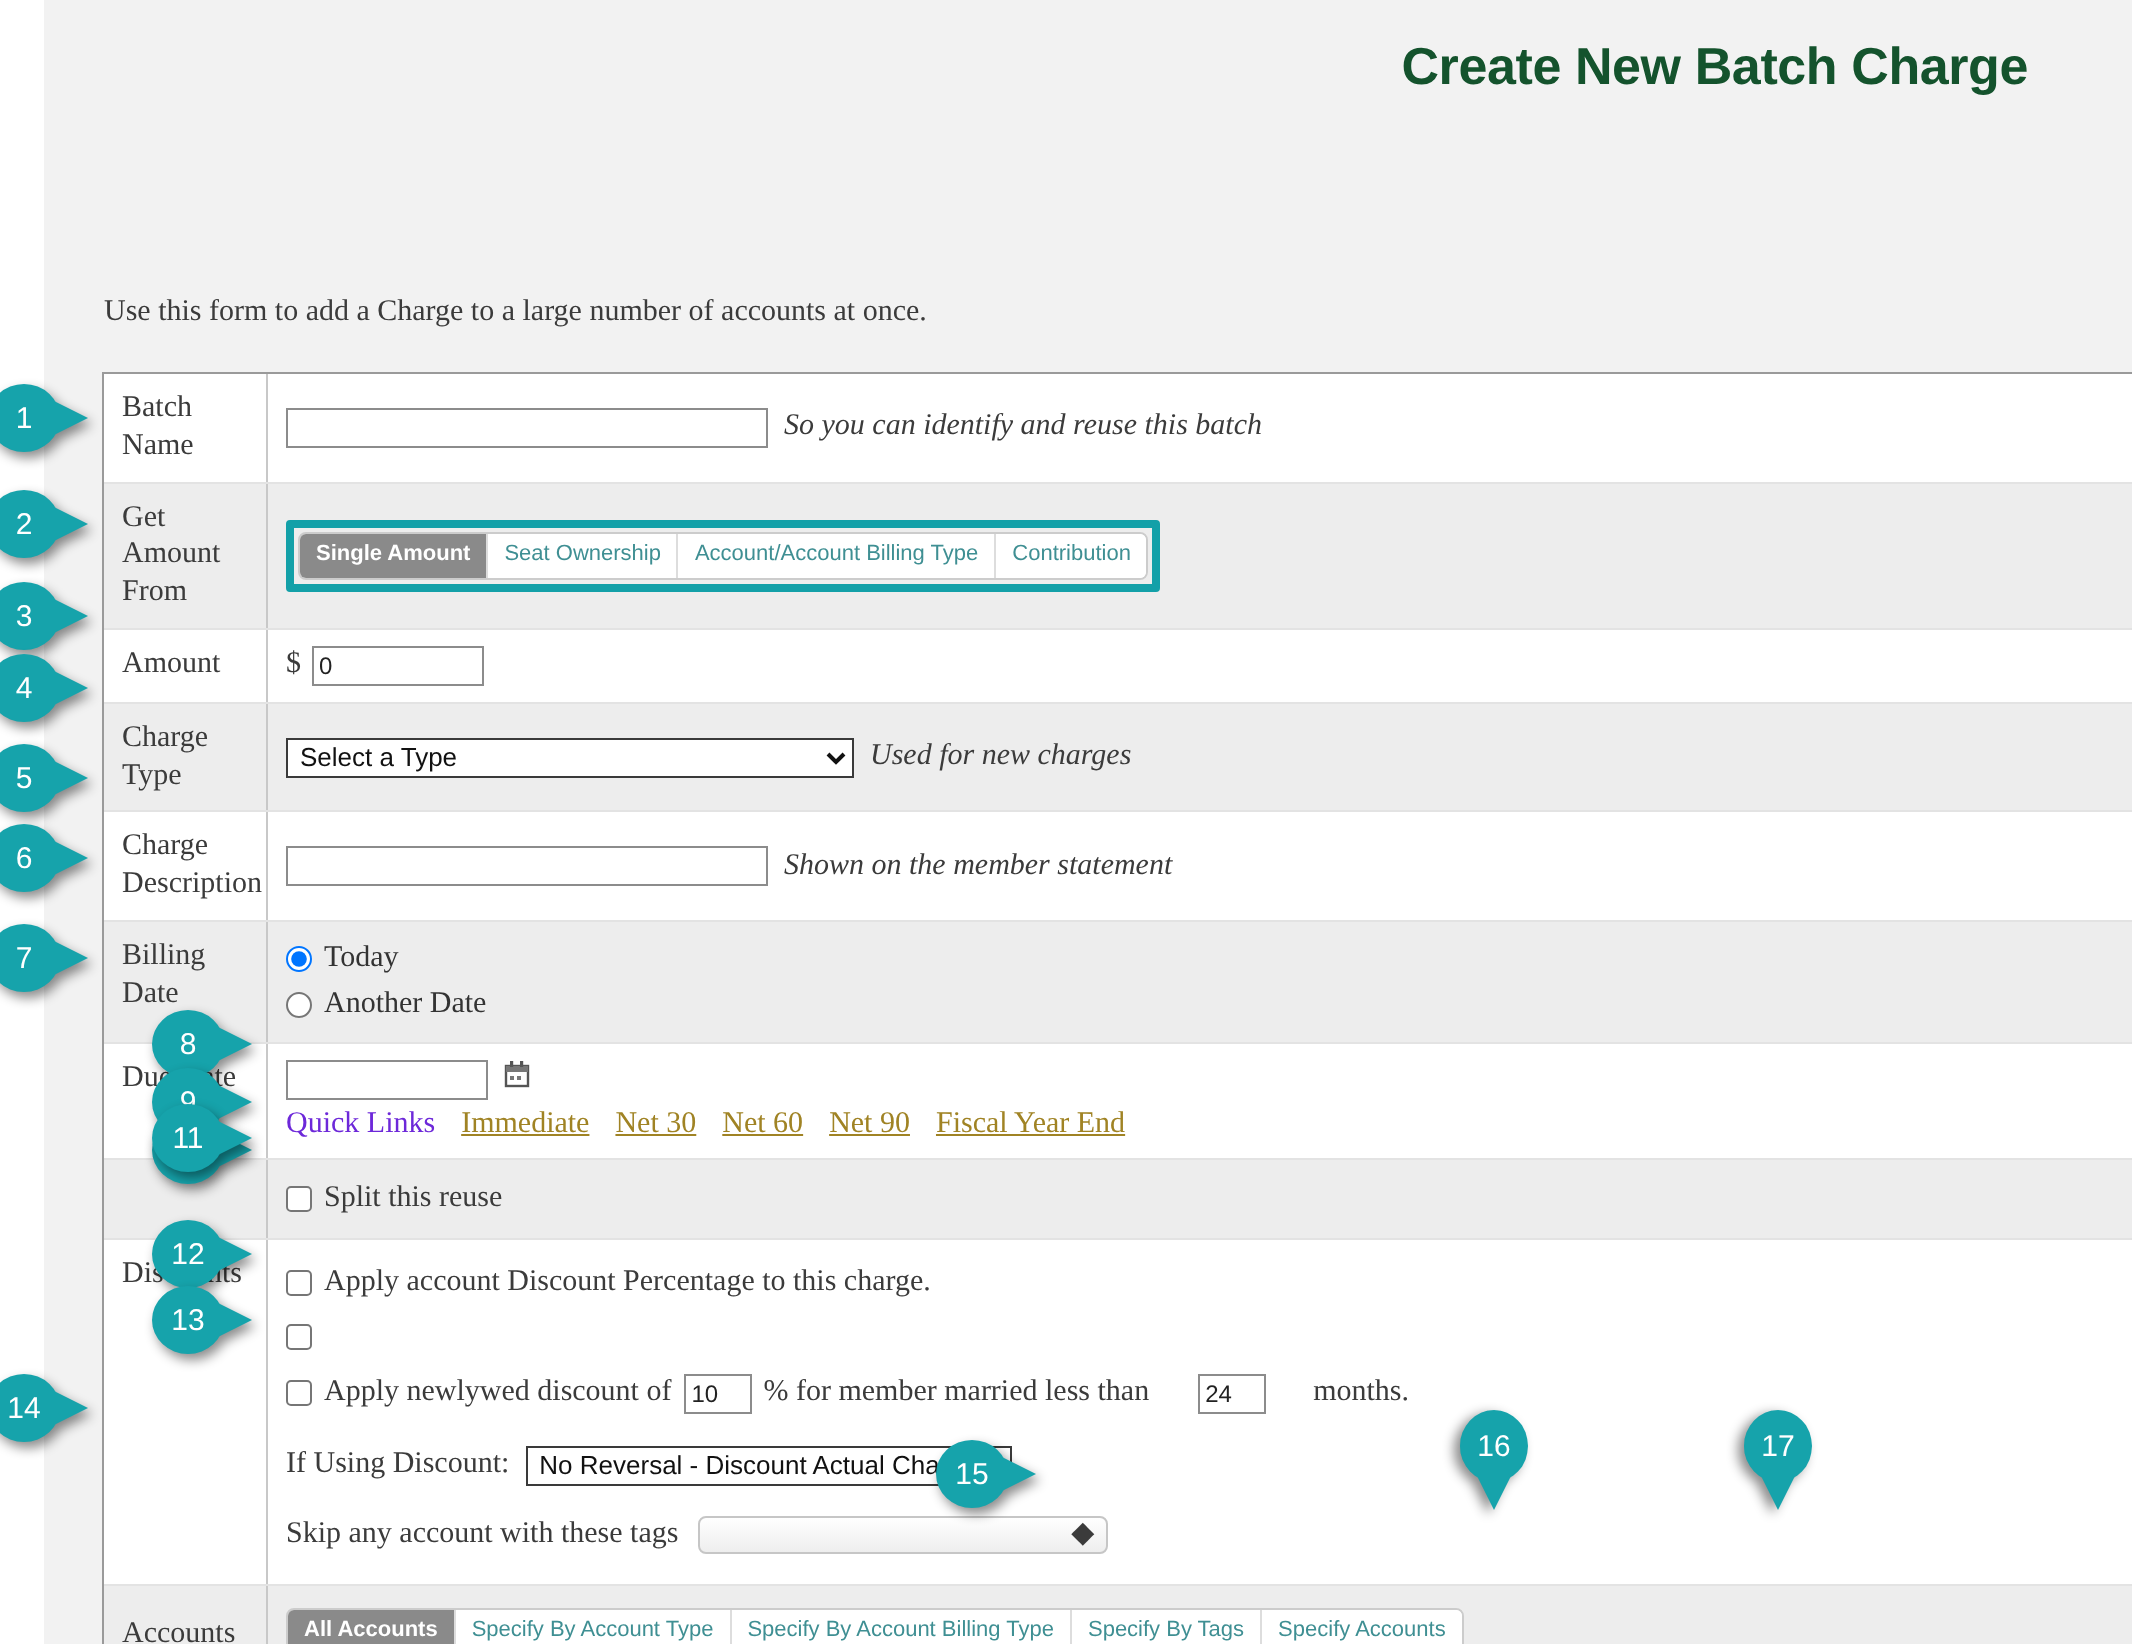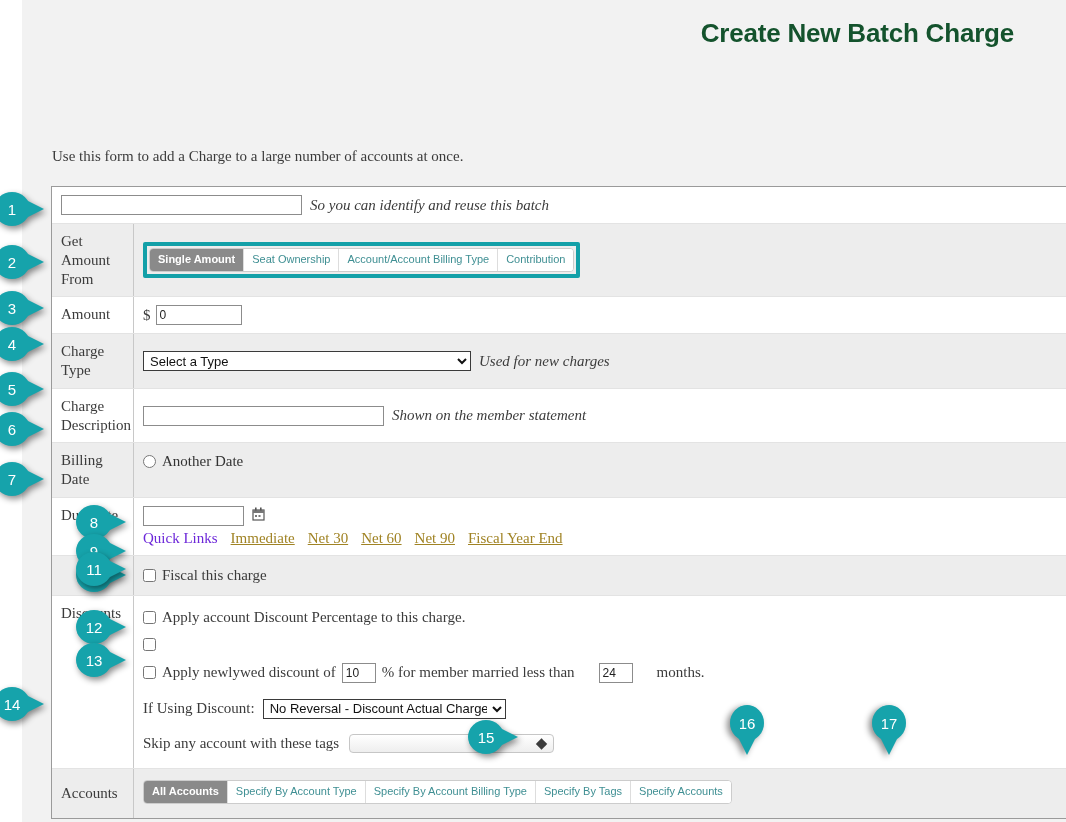--- a/index.html
+++ b/index.html
@@ -67,21 +67,21 @@
   .w-amount{width:78px;}
   .w-desc{width:233px;}
   .w-date{width:93px;}
   .w-mini{width:26px;}
   select.sel{
     font-family:"Liberation Sans", sans-serif;font-size:13px;
     border:1px solid #3a3a3a;background:#fff;color:#111;
     height:20px;padding:0 2px;box-sizing:border-box;
     -webkit-appearance:menulist;appearance:menulist;
   }
-  .w-type{width:328px;}
+  .w-type{width:284px;}
   .w-rev{width:243px;}
   .dollar{margin-right:5px;color:#3b3b3b;font-size:15px;}
   
   .btn-group{
     display:inline-flex;border:1px solid #ccc;border-radius:4px;
     overflow:hidden;background:#fff;
     font-family:"Liberation Sans", sans-serif;
   }
   .bg-btn{
     font-size:11px;padding:5px 8px 6px;line-height:1;
@@ -142,20 +142,21 @@
 
 <div class="page">
 
   <div class="page-title">Create New Batch Charge</div>
 
   <div class="intro">Use this form to add a Charge to a large number of accounts at once.</div>
 
   <div class="form-table">
 
     <div class="row plain">
+      <div class="lbl">Batch Name</div>
       <div class="fld">
         <input class="txt w-batch" type="text" value="" style="">
         <span class="hint">So you can identify and reuse this batch</span>
       </div>
     </div>
 
     <div class="row alt">
       <div class="lbl">Get Amount From</div>
       <div class="fld">
         <span class="highlight-box">
@@ -191,20 +192,24 @@
       <div class="lbl">Charge Description</div>
       <div class="fld">
         <input class="txt w-desc" type="text" value="" style="">
         <span class="hint">Shown on the member statement</span>
       </div>
     </div>
 
     <div class="row alt">
       <div class="lbl">Billing Date</div>
       <div class="fld col">
+        <div class="opt">
+          <input type="radio" name="chargedate" checked="" style="">
+          <span>Today</span>
+        </div>
         <div class="opt">
           <input type="radio" name="chargedate" style="">
           <span>Another Date</span>
         </div>
       </div>
     </div>
 
     <div class="row plain">
       <div class="lbl">Due Date</div>
       <div class="fld col">
@@ -230,21 +235,21 @@
           <a href="#">Fiscal Year End</a>
         </div>
       </div>
     </div>
 
     <div class="row alt">
       <div class="lbl"></div>
       <div class="fld">
         <div class="chk-line">
           <input type="checkbox" style="">
-          <span>Fiscal this charge</span>
+          <span>Split this reuse</span>
         </div>
       </div>
     </div>
 
     <div class="row plain">
       <div class="lbl">Discounts</div>
       <div class="fld col" style="padding-top:10px;padding-bottom:12px;">
         <div class="chk-line" style="margin-bottom:12px;">
           <input type="checkbox" style="">
           <span>Apply account Discount Percentage to this charge.</span>

